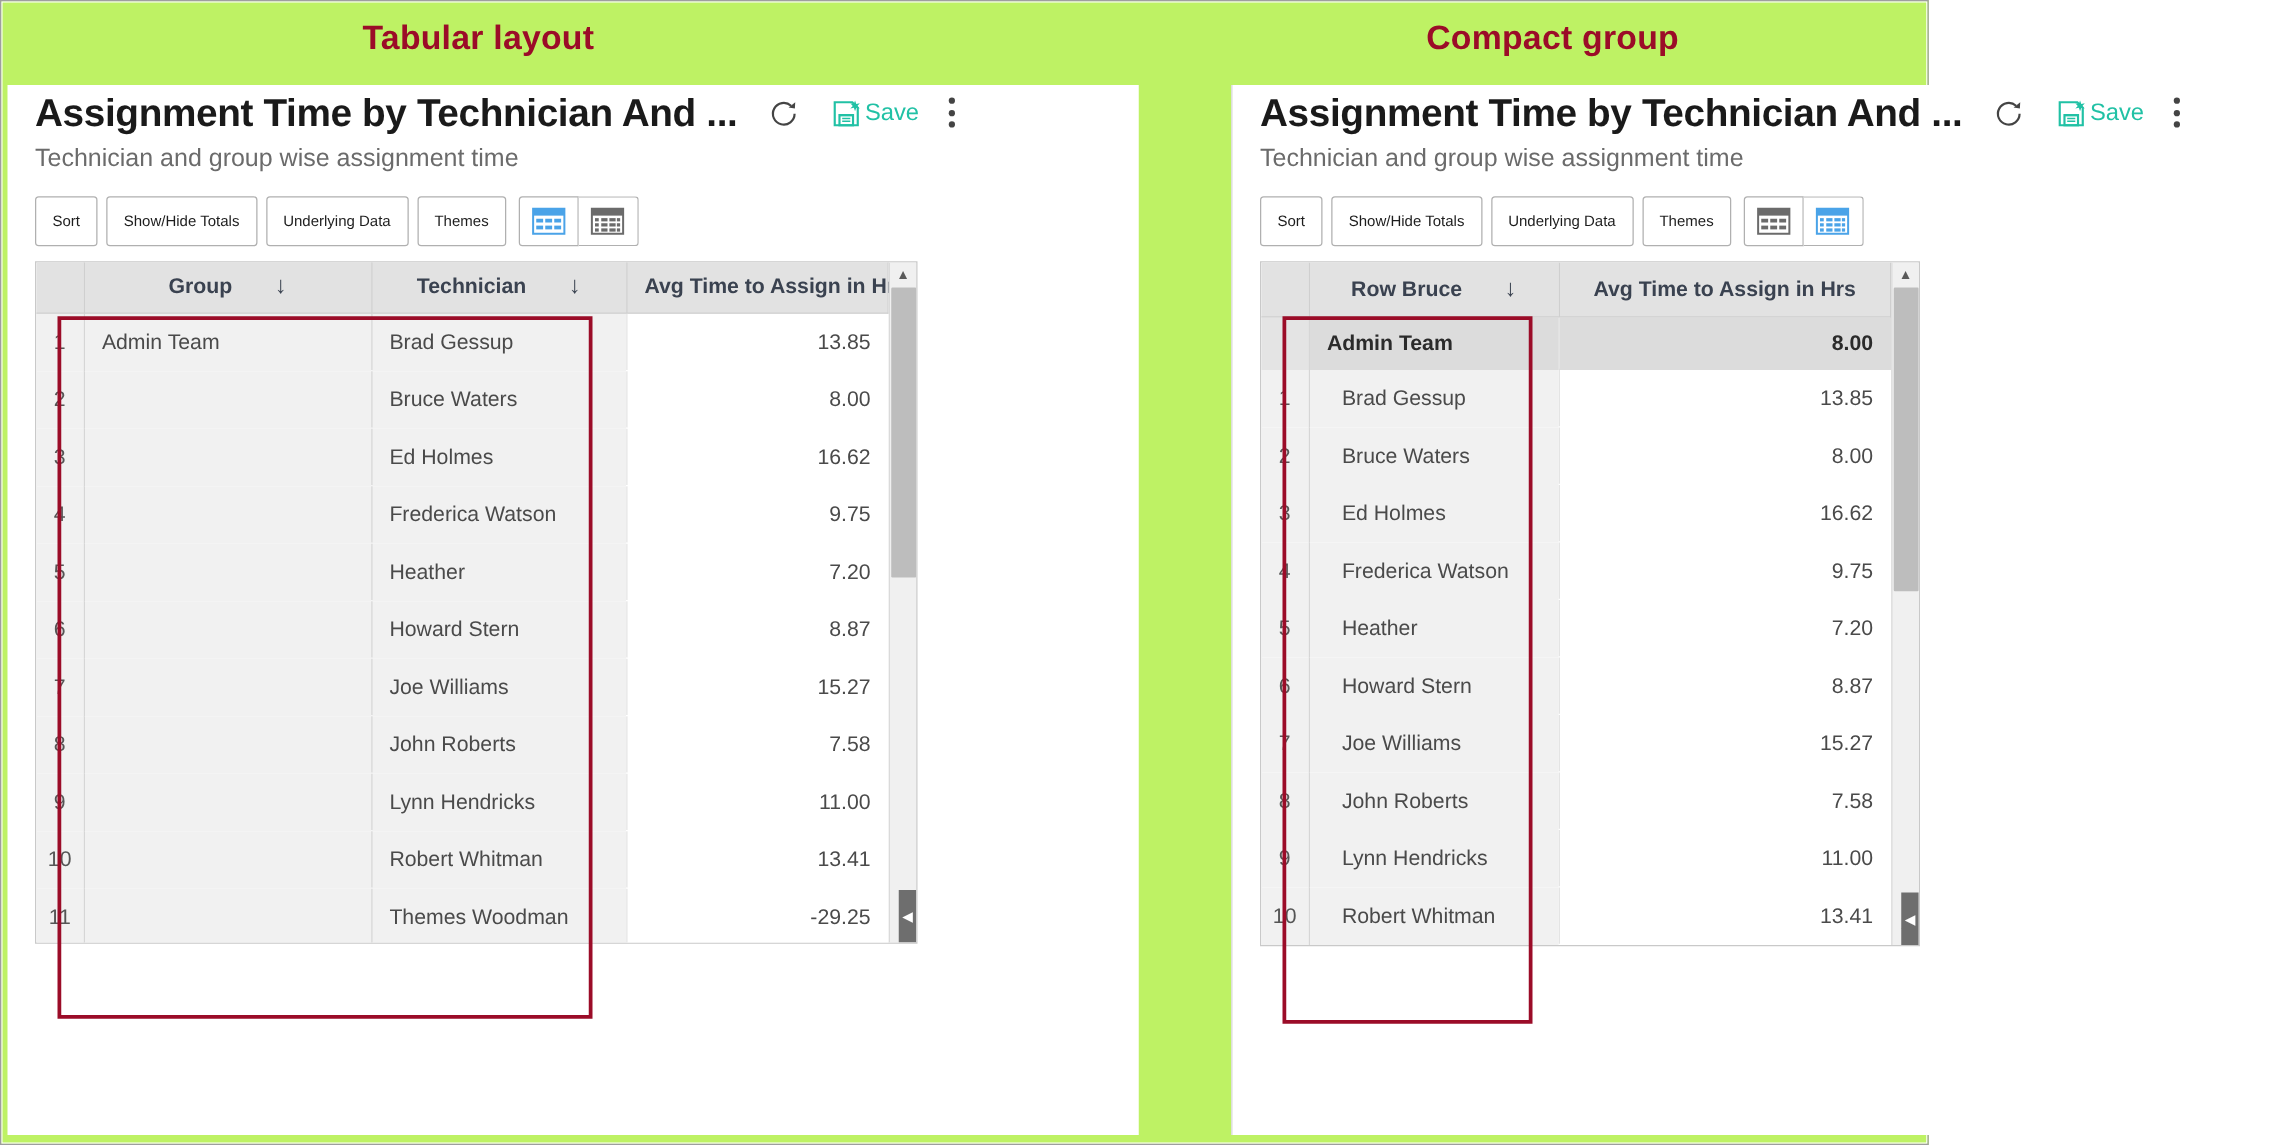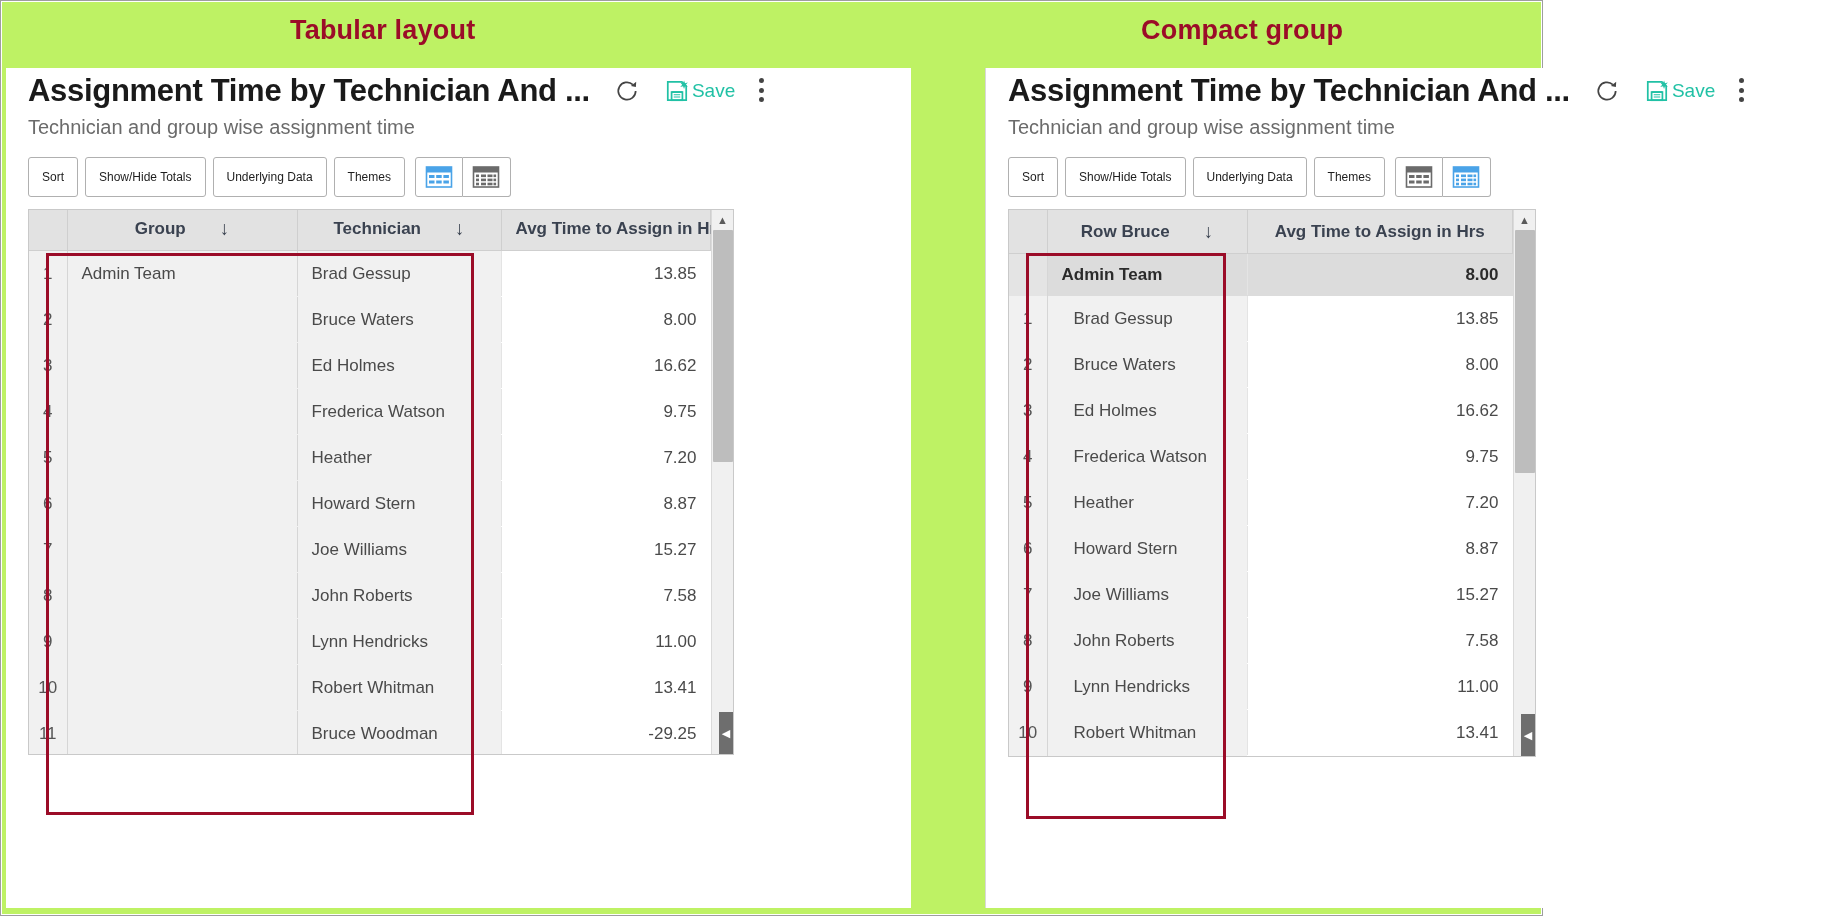--- a/index.html
+++ b/index.html
@@ -413,21 +413,21 @@
                 </tr>
                 <tr>
                   <td class="rownum">10</td>
                   <td class="grp"></td>
                   <td class="tech">Robert Whitman</td>
                   <td class="val">13.41</td>
                 </tr>
                 <tr>
                   <td class="rownum">11</td>
                   <td class="grp"></td>
-                  <td class="tech">Bruce Woodman</td>
+                  <td class="tech">Themes Woodman</td>
                   <td class="val">-29.25</td>
                 </tr>
               </tbody>
           </table>
         </div>
         <div class="vscroll">
           <div class="arrow up">▲</div>
           <div class="track">
             <div class="thumb" style="top: 0%; height: 46%;"></div>
           </div>

